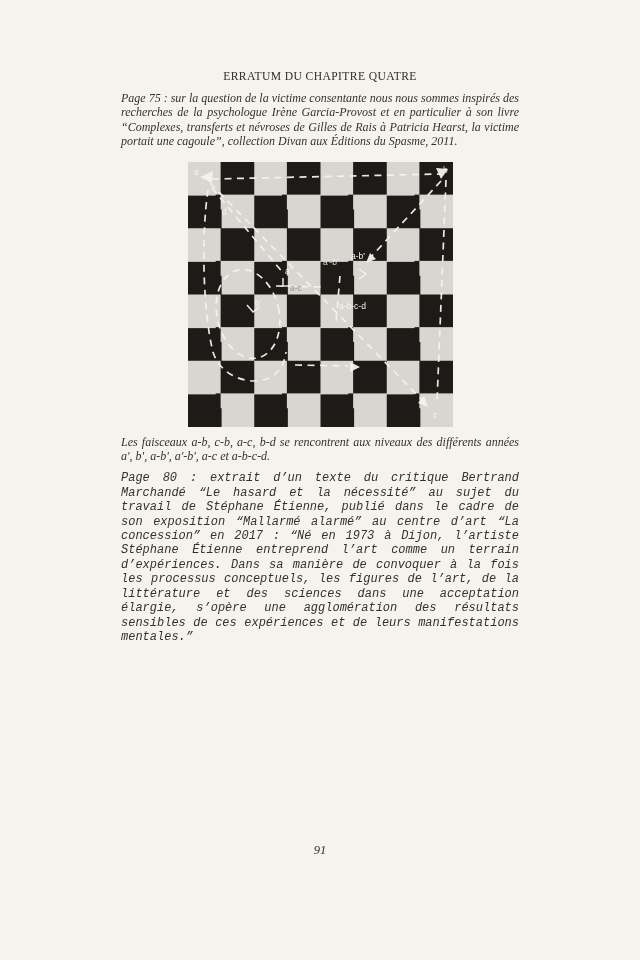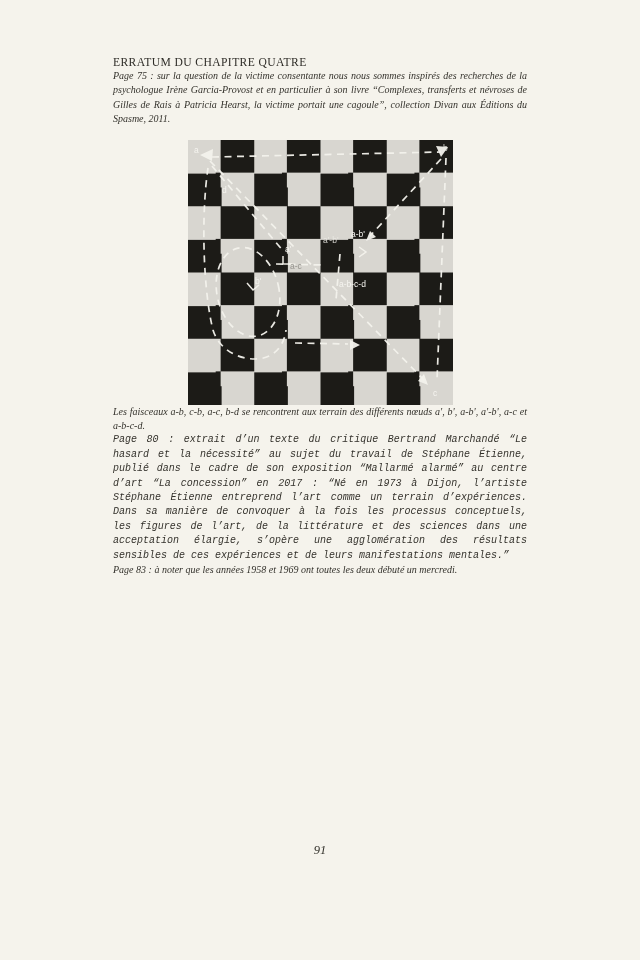--- a/index.html
+++ b/index.html
@@ -10,32 +10,33 @@
     color:#34322c;
     position:relative;
     overflow:hidden;
   }
   .page{
     position:absolute;inset:0;
     padding:0 113px;
     box-sizing:border-box;
   }
   .title{
-    margin-top:56px;
+    margin-top:70px;
+    text-align:center;
     font-size:11.6px;
     font-style:normal;
     letter-spacing:0.4px;
     color:#2f2d28;
   }
   p.body{
     font-style:italic;
-    font-size:10px;
+    font-size:12px;
     line-height:14.4px;
     text-align:justify;
-    margin:0;
+    margin:8px;
     color:#34322c;
   }
   .p75{margin-top:20px;}
   .p76{margin-top:10px;}
   .caption{margin-top:20px;}
   .p80{margin-top:11px;font-family:Liberation Mono, monospace;}
   .p83{margin-top:10px;}
   .figure{
     margin:13px auto 0 auto;
     width:265px;height:265px;
@@ -123,21 +124,20 @@
       <text class="blabel" x="34" y="53">d</text>
       <text class="blabel" x="97" y="112">a'</text>
       <text class="blabel" x="67" y="144">b'</text>
       <text class="blabel" x="163" y="97">a-b'</text>
       <text class="blabel soft" x="135" y="103">a'-b'</text>
       <text class="blabel dim" x="102" y="129">a-c</text>
       <text class="blabel" x="151" y="147">a-b-c-d</text>
     </svg>
   </div>
 
-  <p class="body caption">Les faisceaux a-b, c-b, a-c, b-d se rencontrent aux terrain des différents nœuds a', b',  a-b', a'-b', a-c et a-b-c-d.</p>
+  <p class="body caption">Les faisceaux a-b, c-b, a-c, b-d se rencontrent aux niveaux des différents années a', b',  a-b', a'-b', a-c et a-b-c-d.</p>
 
   <p class="body p80">Page 80 : extrait d’un texte du critique Bertrand Marchandé “Le hasard et la nécessité” au sujet du travail de Stéphane Étienne, publié dans le cadre de son exposition “Mallarmé alarmé” au centre d’art “La concession” en 2017 : “Né en 1973 à Dijon, l’artiste Stéphane Étienne entreprend l’art comme un terrain d’expériences. Dans sa manière de convoquer à la fois les processus conceptuels, les figures de l’art, de la littérature et des sciences dans une acceptation élargie, s’opère une agglomération des résultats sensibles de ces expériences et de leurs manifestations mentales.”</p>
 
-  <p class="body p83">Page 83 : à noter que les années 1958 et 1969 ont toutes les deux débuté un mercredi.</p>
 
 </div>
 
 <div class="pagenum">91</div>
 
 </body></html>

